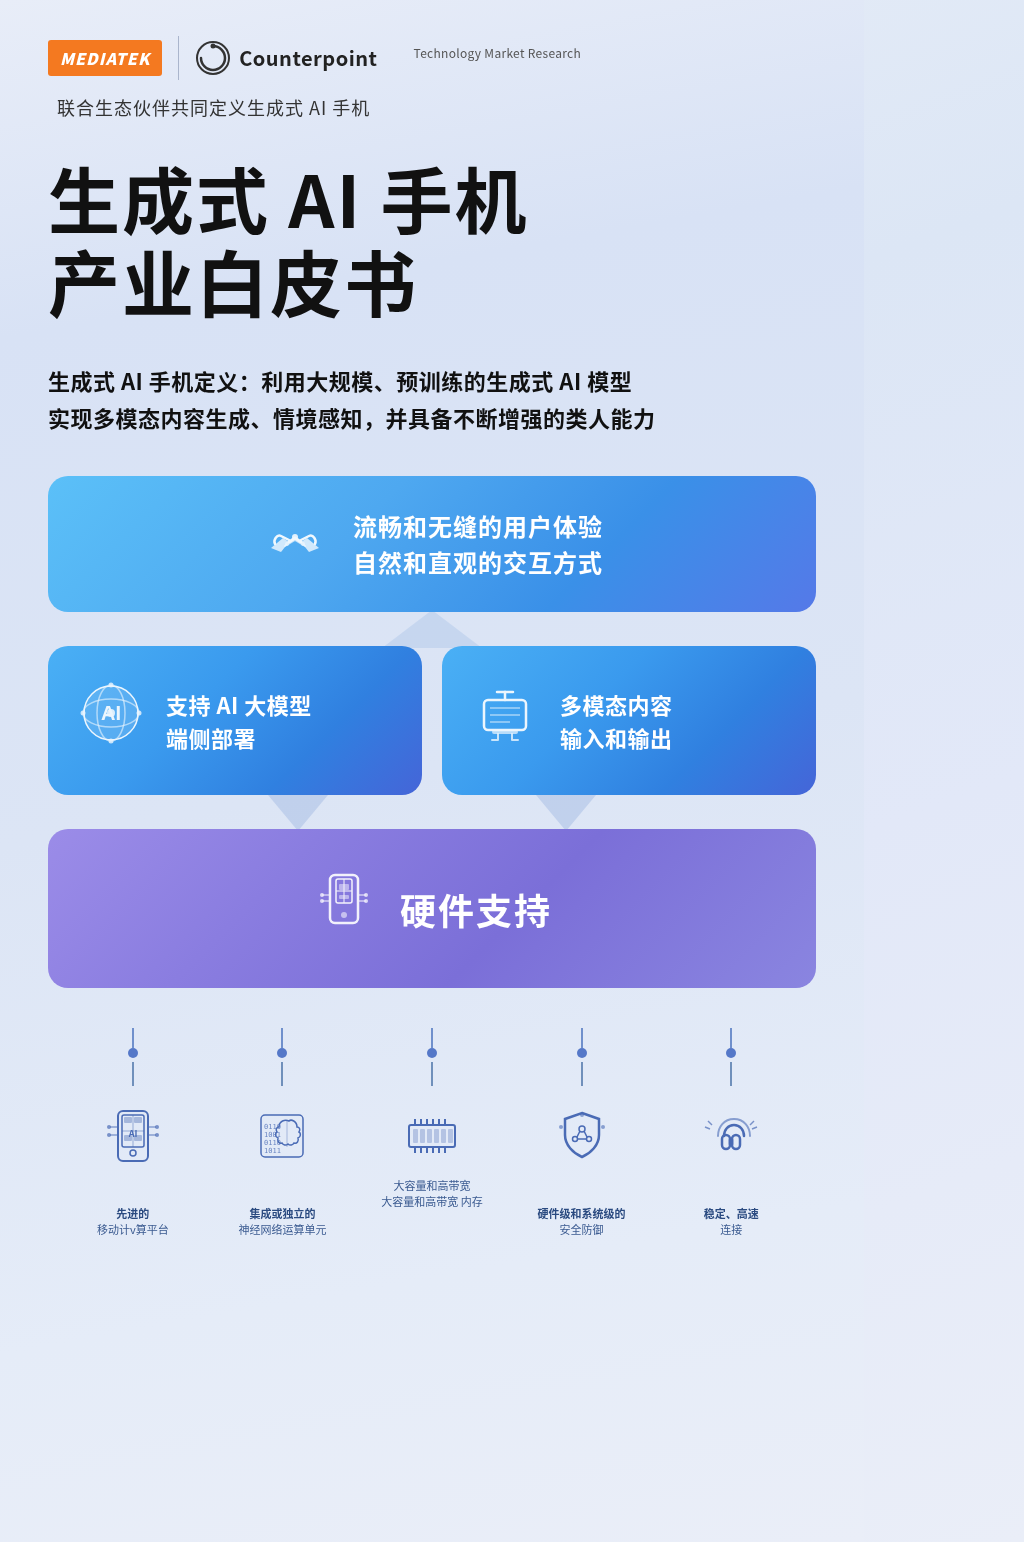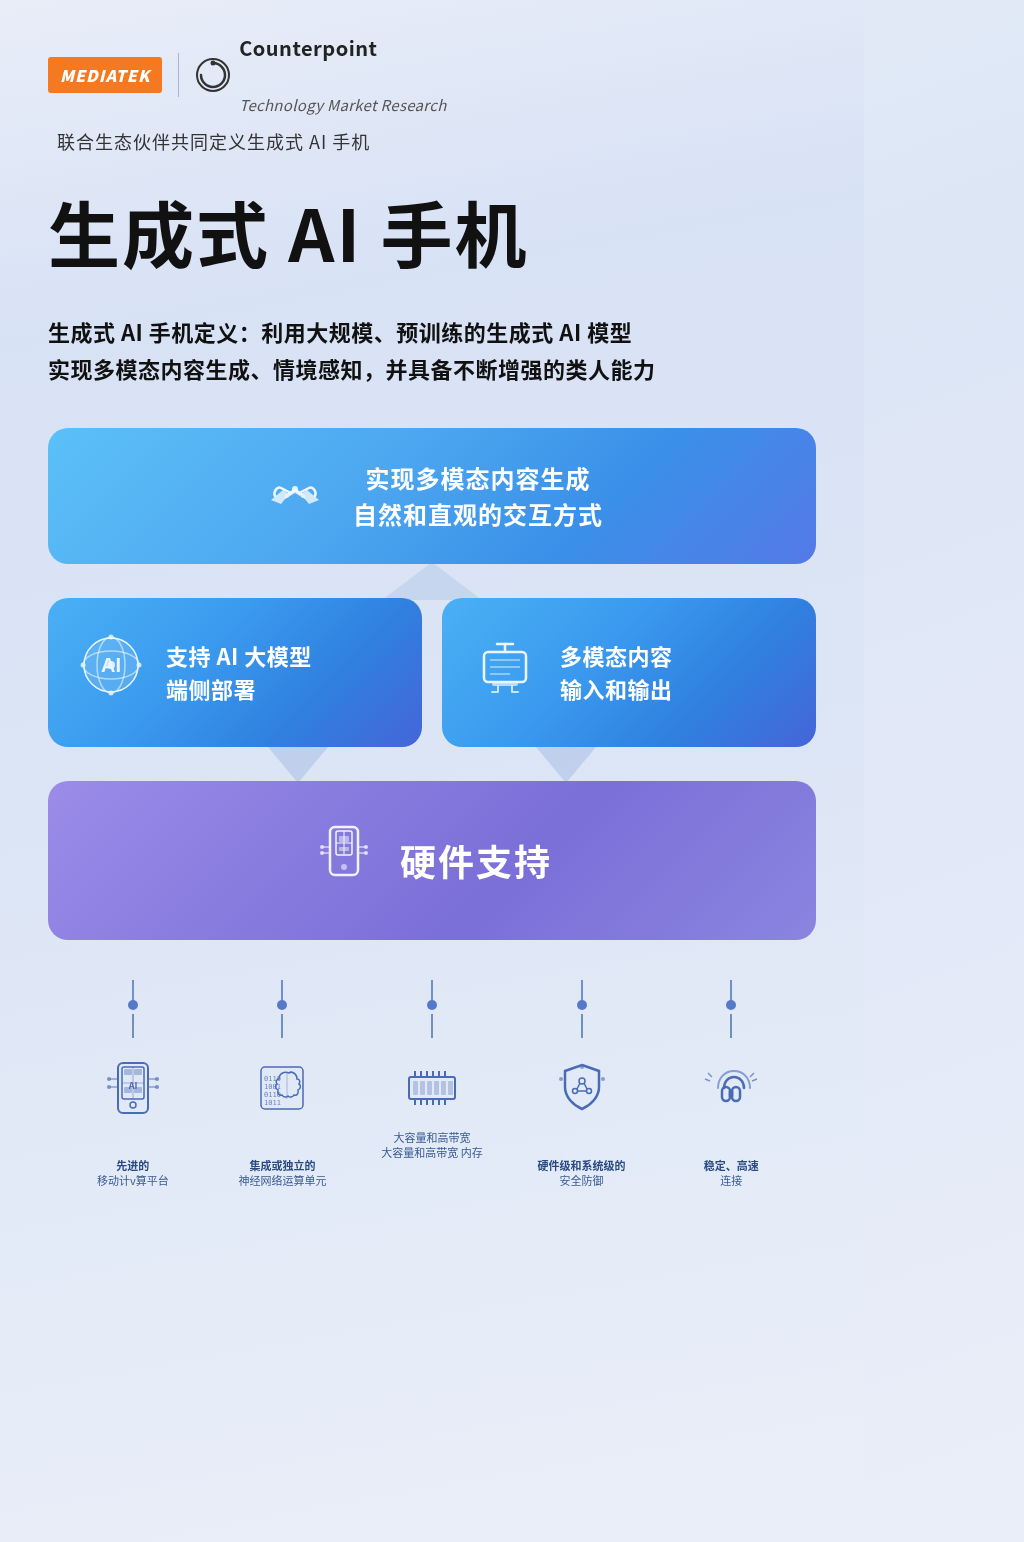--- a/index.html
+++ b/index.html
@@ -51,37 +51,36 @@
       gap: 8px;
     }
 
     .counterpoint-icon {
       width: 36px;
       height: 36px;
     }
 
     .counterpoint-text {
       display: flex;
-      flex-direction: column;
+      flex-direction: row;
       line-height: 1.2;
       gap: 36px;
     }
 
     .counterpoint-main {
       font-size: 20px;
       font-weight: 700;
       color: #222;
       letter-spacing: 0.5px;
     }
 
     .counterpoint-sub {
-      font-size: 15px;
+      font-size: 12px;
       color: #555;
       letter-spacing: 0.3px;
-      font-style: italic;
     }
 
     .subtitle-line {
       font-size: 18px;
       color: #333;
       margin-bottom: 36px;
       letter-spacing: 1px;
       margin-left: 9px;
     }
 
@@ -281,20 +280,21 @@
         <span class="counterpoint-main">Counterpoint</span>
         <span class="counterpoint-sub">Technology Market Research</span>
       </div>
     </div>
   </div>
 
   <div class="subtitle-line">联合生态伙伴共同定义生成式 AI 手机</div>
 
   <div class="main-title">
     <div>生成式 AI 手机</div>
+    <div>产业白皮书</div>
   </div>
 
   <div class="definition-text">
     <span>生成式 AI 手机定义：利用大规模、预训练的生成式 AI 模型<br>实现多模态内容生成、情境感知，并具备不断增强的类人能力</span>
   </div>
 
   <div class="pyramid-section">
 
     <div class="top-box">
 
@@ -310,21 +310,21 @@
 
           <path d="M28 32 L34 28 L40 32" stroke="white" stroke-width="3" fill="none" stroke-linecap="round" stroke-linejoin="round"></path>
           <path d="M24 36 L34 30 L44 36" stroke="white" stroke-width="2" fill="none" stroke-linecap="round" opacity="0.7"></path>
 
           <circle cx="34" cy="27" r="3" fill="white" opacity="0.9"></circle>
           <circle cx="26" cy="34" r="2" fill="white" opacity="0.7"></circle>
           <circle cx="42" cy="34" r="2" fill="white" opacity="0.7"></circle>
         </g>
       </svg>
       <div class="top-box-text">
-        <div>实现多模态内容生成</div>
+        <div>流畅和无缝的用户体验</div>
         <div>自然和直观的交互方式</div>
       </div>
     </div>
 
     <div style="display:flex;justify-content:center;height:38px;position:relative;z-index:2;margin-top:-2px;">
       <svg width="100" height="38" viewBox="0 0 100 38">
         <polygon points="50,0 0,38 100,38" fill="rgba(160,190,230,0.35)"></polygon>
       </svg>
     </div>
 

